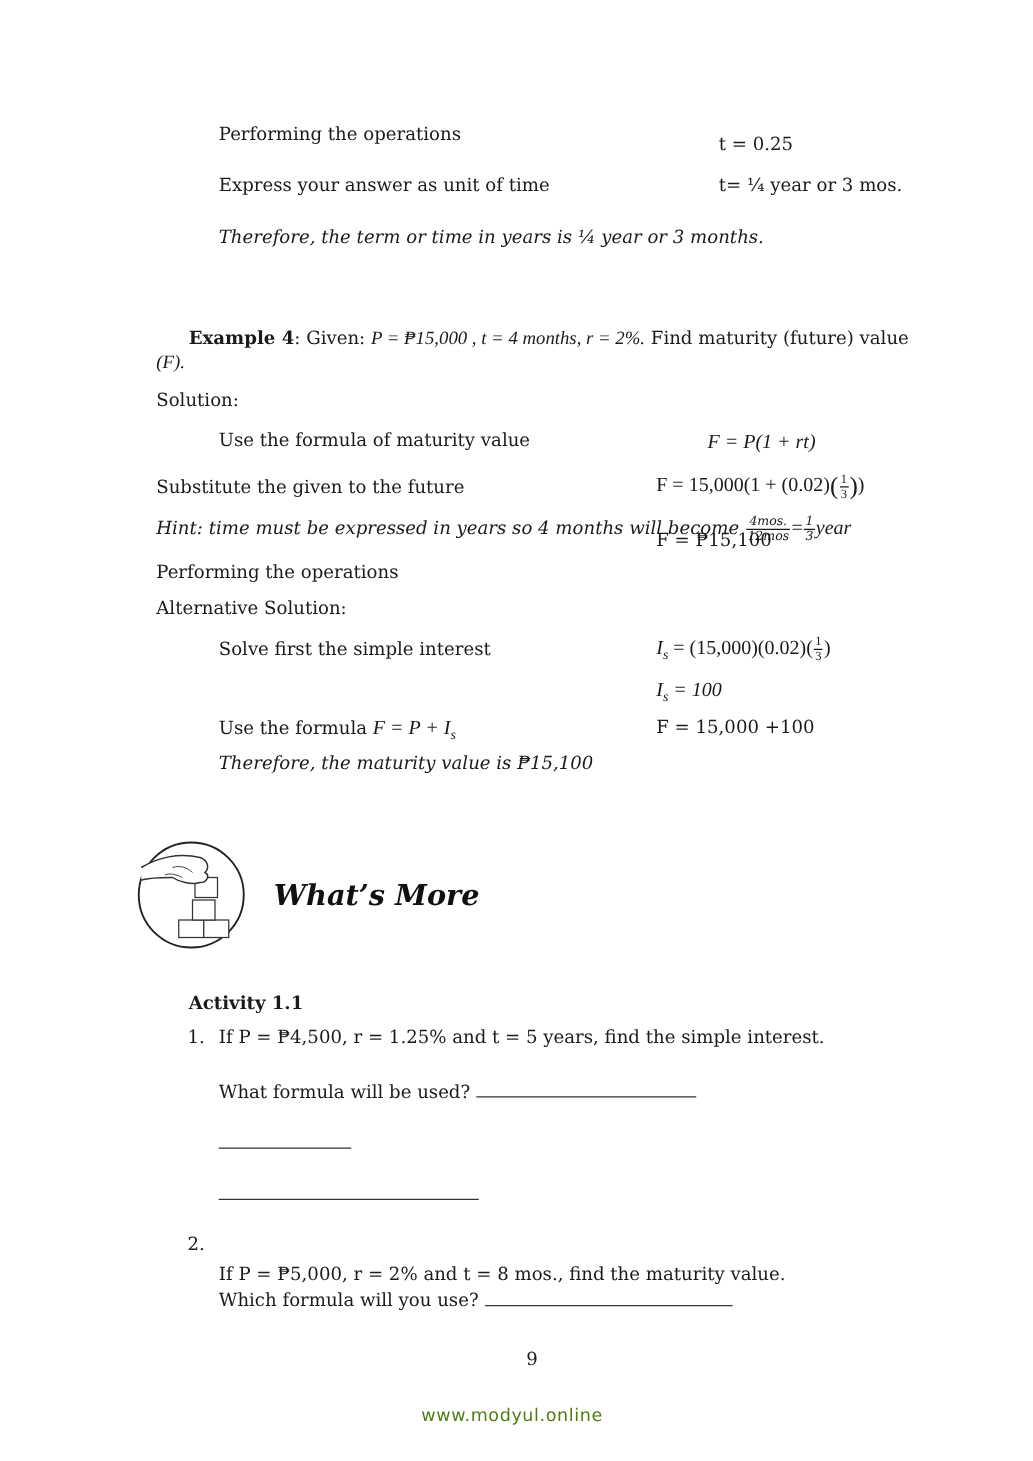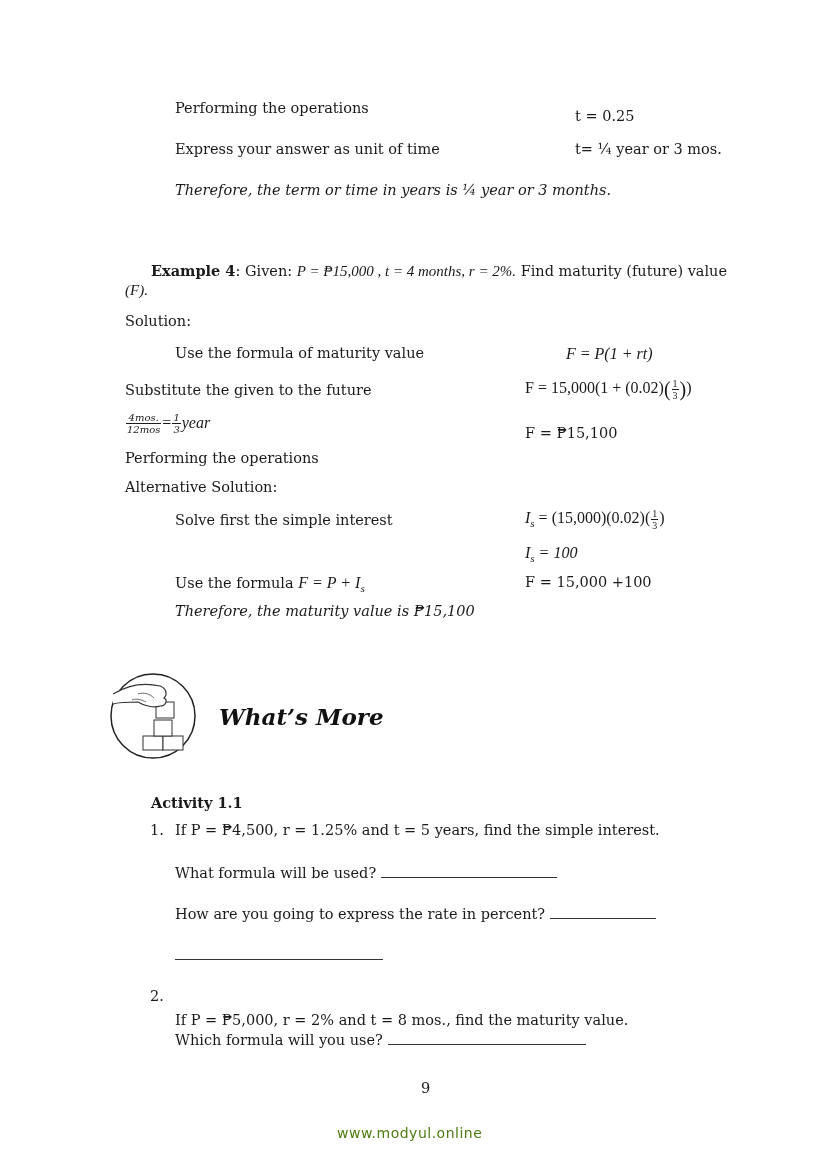--- a/index.html
+++ b/index.html
@@ -45,20 +45,21 @@
 
 <div class="abs" style="left:175px; top:345px;">Use the formula of maturity value</div>
 <div class="abs math mi" style="left:566px; top:345px;">F = P(1 + rt)</div>
 
 <div class="abs" style="left:125px; top:382px;">Substitute the given to the future</div>
 <div class="abs math" style="left:525px; top:378px;">
   <span>F = 15,000(1 + (0.02)</span><span class="paren">(</span><span class="frac"><span class="num">1</span><span class="den">3</span></span><span class="paren">)</span><span>)</span>
 </div>
 
 <div class="abs it" style="left:125px; top:412px;">
+  <span>Hint: time must be expressed in years so 4 months will become</span>
   <span class="frac mi" style="font-size:10px;"><span class="num">4mos.</span><span class="den">12mos</span></span><span class="math" style="font-style:normal;">=</span><span class="frac"><span class="num">1</span><span class="den">3</span></span><span class="math mi">year</span>
 </div>
 
 <div class="abs" style="left:125px; top:450px;">Performing the operations</div>
 <div class="abs" style="left:525px; top:425px;text-align:center;">F = ₱15,100</div>
 
 <div class="abs" style="left:125px; top:479px;">Alternative Solution:</div>
 
 <div class="abs" style="left:175px; top:512px;">Solve first the simple interest</div>
 <div class="abs math" style="left:525px; top:508px;">
@@ -96,21 +97,20 @@
 
 <div class="abs" style="left:150px; top:822px;">1.</div>
 <div class="abs" style="left:175px; top:822px;">If P = ₱4,500, r = 1.25% and t = 5 years, find the simple interest.</div>
 
 <div class="abs" style="left:175px; top:863px;">
   <span>What formula will be used?</span>
   <span class="blank" style="width:176px;"></span>
 </div>
 
 <div class="abs" style="left:175px; top:904px;">
-  <span>How are you going to express the rate in percent?</span>
   <span class="blank" style="width:106px;"></span>
 </div>
 
 <div class="abs" style="left:175px; top:945px;">
   <span class="blank" style="width:208px;"></span>
 </div>
 
 <div class="abs" style="left:150px; top:988px;">2.</div>
 <div class="abs" style="left:175px; top:1012px;text-align:right;">If P = ₱5,000, r = 2% and t = 8 mos., find the maturity value.</div>
 

